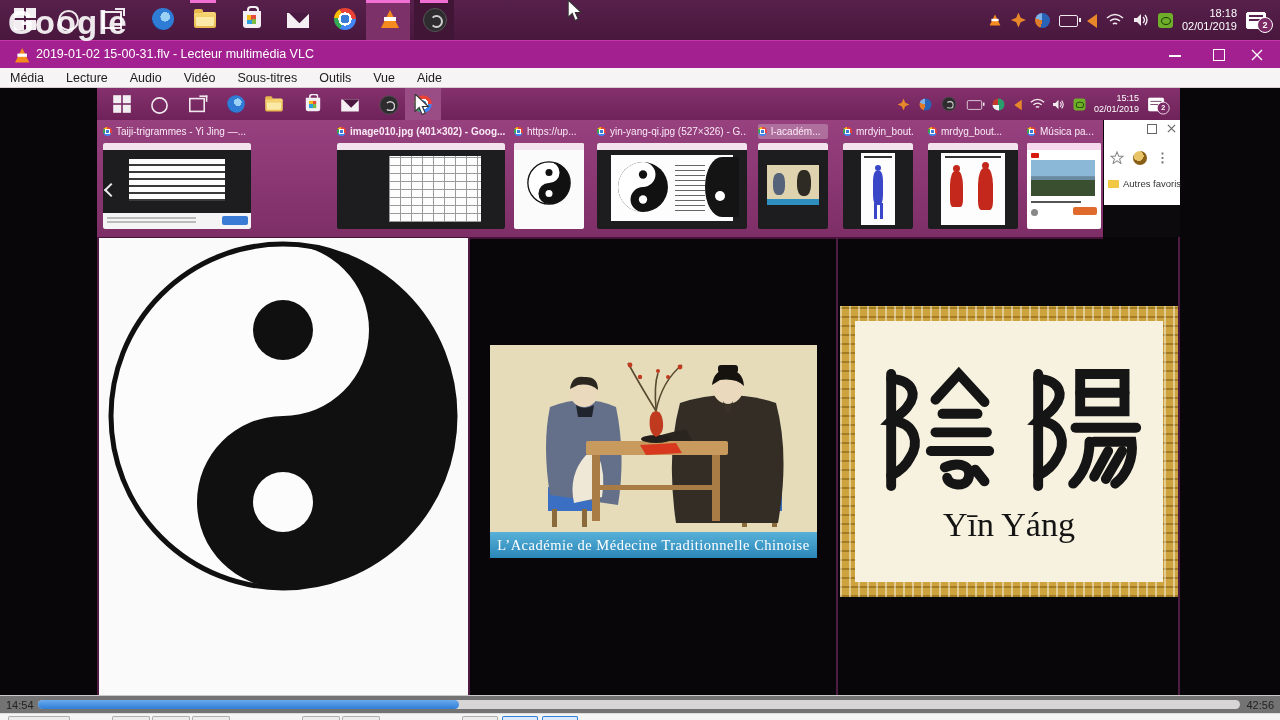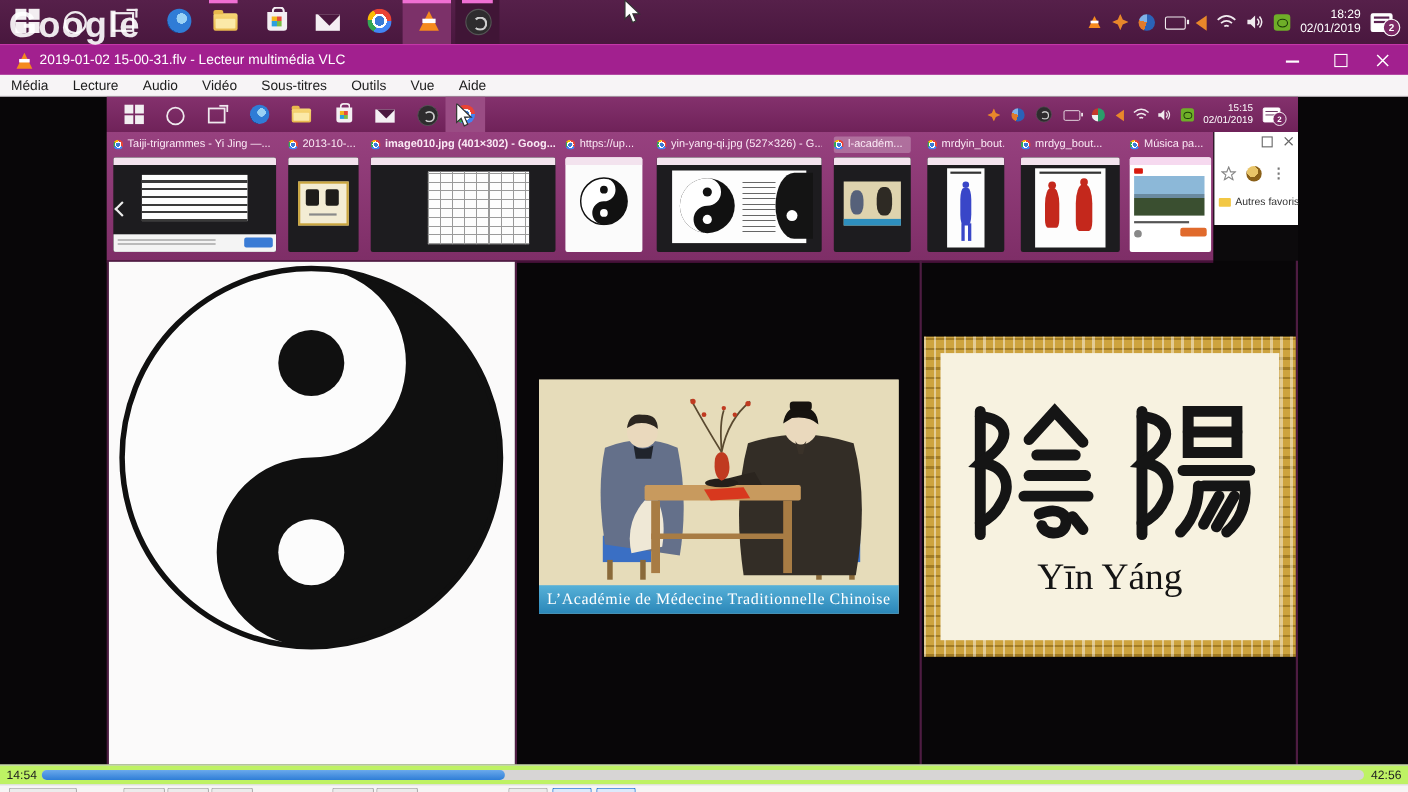--- a/index.html
+++ b/index.html
@@ -108,21 +108,21 @@
   #painting{left:490px;top:257px;width:327px;height:213px;background:#e6dcba;}
   #caption{position:absolute;left:0;bottom:0;width:100%;height:26px;background:linear-gradient(#57b1d8,#2a86b8);
      color:#fff;font-family:"Liberation Serif",serif;font-size:14.5px;text-align:center;line-height:26px;letter-spacing:.5px;}
   #frame{left:840px;top:218px;width:338px;height:291px;box-sizing:border-box;padding:15px;background:
      repeating-linear-gradient(90deg,rgba(255,255,255,.45) 0 2px,transparent 2px 9px),
      repeating-linear-gradient(0deg,rgba(120,85,10,.5) 0 2px,transparent 2px 9px),#cda33e;}
   #frame-inner{width:100%;height:100%;background:#f7f2e0;display:flex;flex-direction:column;align-items:center;justify-content:center;}
   #pinyin{font-family:"Liberation Serif",serif;font-size:34px;color:#141414;margin-top:6px;}
 
   
-  #seekrow{left:0;top:695px;width:1280px;height:18px;background:#bef264;border-top:1px solid #c9c9c9;font-size:11px;color:#222;}
+  #seekrow{left:0;top:695px;width:1280px;height:18px;background:#737373;border-top:1px solid #c9c9c9;font-size:11px;color:#222;}
   #elapsed{position:absolute;left:6px;top:3px;}
   #total{position:absolute;right:6px;top:3px;}
   #track{position:absolute;left:38px;top:4px;width:1202px;height:9px;border-radius:5px;background:#d7d5d5;}
   #fill{position:absolute;left:0;top:0;height:9px;width:35%;border-radius:5px;background:linear-gradient(#6aa9ec,#2f7ed7);}
   #controlsrow{left:0;top:713px;width:1280px;height:7px;background:#f6f5f5;border-top:1px solid #dcdcdc;}
   .cbtn{position:absolute;top:2px;height:7px;background:#ececec;border:1px solid #aeaeae;border-bottom:none;border-radius:2px 2px 0 0;}
   .cbtn.blue{border-color:#2f7ed7;background:#dceafc;}
 </style>
 </head>
 <body>
@@ -177,21 +177,21 @@
       <span class="ti ti-batt"></span>
       <span class="ti-vol"></span>
       <svg width="18" height="14" viewBox="0 0 18 14">
           <path d="M1 5 Q9 -2 17 5 M4 8 Q9 4 14 8 M7 11 Q9 9.5 11 11" stroke="#f0eaee" stroke-width="1.6" fill="none"></path>
         </svg>
       <svg width="16" height="14" viewBox="0 0 16 14">
           <path d="M1 5 H4 L8 1 V13 L4 9 H1 Z" fill="#f0eaee"></path>
           <path d="M10 4 Q13 7 10 10 M12 2 Q16 7 12 12" stroke="#f0eaee" stroke-width="1.4" fill="none"></path>
         </svg>
       <span class="ti ti-nvidia"></span>
-      <span class="clock"><span>18:29</span><br><span>02/01/2019</span></span>
+      <span class="clock"><span>18:18</span><br><span>02/01/2019</span></span>
       <span class="notif" style="margin-right:10px;">
           <i></i>
           <i></i>
           <b class="badge">2</b>
         </span>
     </div>
     <svg class="abs cursor" style="left:566px;top:0px;" width="20" height="22" viewBox="0 0 12 14">
         <path d="M1 0 L1 11 L3.6 8.6 L5.4 13 L7.4 12.1 L5.6 8 L9.4 8 Z" fill="#fff" stroke="#333" stroke-width=".7"></path>
       </svg>
   </div>
@@ -293,34 +293,20 @@
             <span>Taiji-trigrammes - Yi Jing —...</span>
           </div>
         <div class="mini-win">
           <div class="bar"></div>
           <span class="chevron"></span>
           <div class="sheet tri-grid" style="left:26px;top:16px;width:96px;height:42px;"></div>
           <div class="cookie">
               <b></b>
               <i></i>
             </div>
-        </div>
-      </div>
-      <div class="card" style="left:165px;width:64px;">
-        <div class="card-title">
-            <span class="favicon"></span>
-            <span>2013-10-...</span>
-          </div>
-        <div class="mini-win">
-          <div class="bar"></div>
-          <div class="plaque" style="left:9px;top:22px;width:42px;height:36px;">
-            <span class="blob" style="left:5px;top:5px;width:12px;height:15px;"></span>
-            <span class="blob" style="left:23px;top:5px;width:12px;height:15px;"></span>
-            <span class="grayline" style="left:8px;top:27px;width:25px;"></span>
-          </div>
         </div>
       </div>
       <div class="card" style="left:240px;width:168px;font-weight:bold;">
         <div class="card-title">
             <span class="favicon"></span>
             <span>image010.jpg (401×302) - Goog...</span>
           </div>
         <div class="mini-win">
           <div class="bar"></div>
           <div class="sheet char-grid" style="left:52px;top:13px;width:92px;height:66px;"></div>

